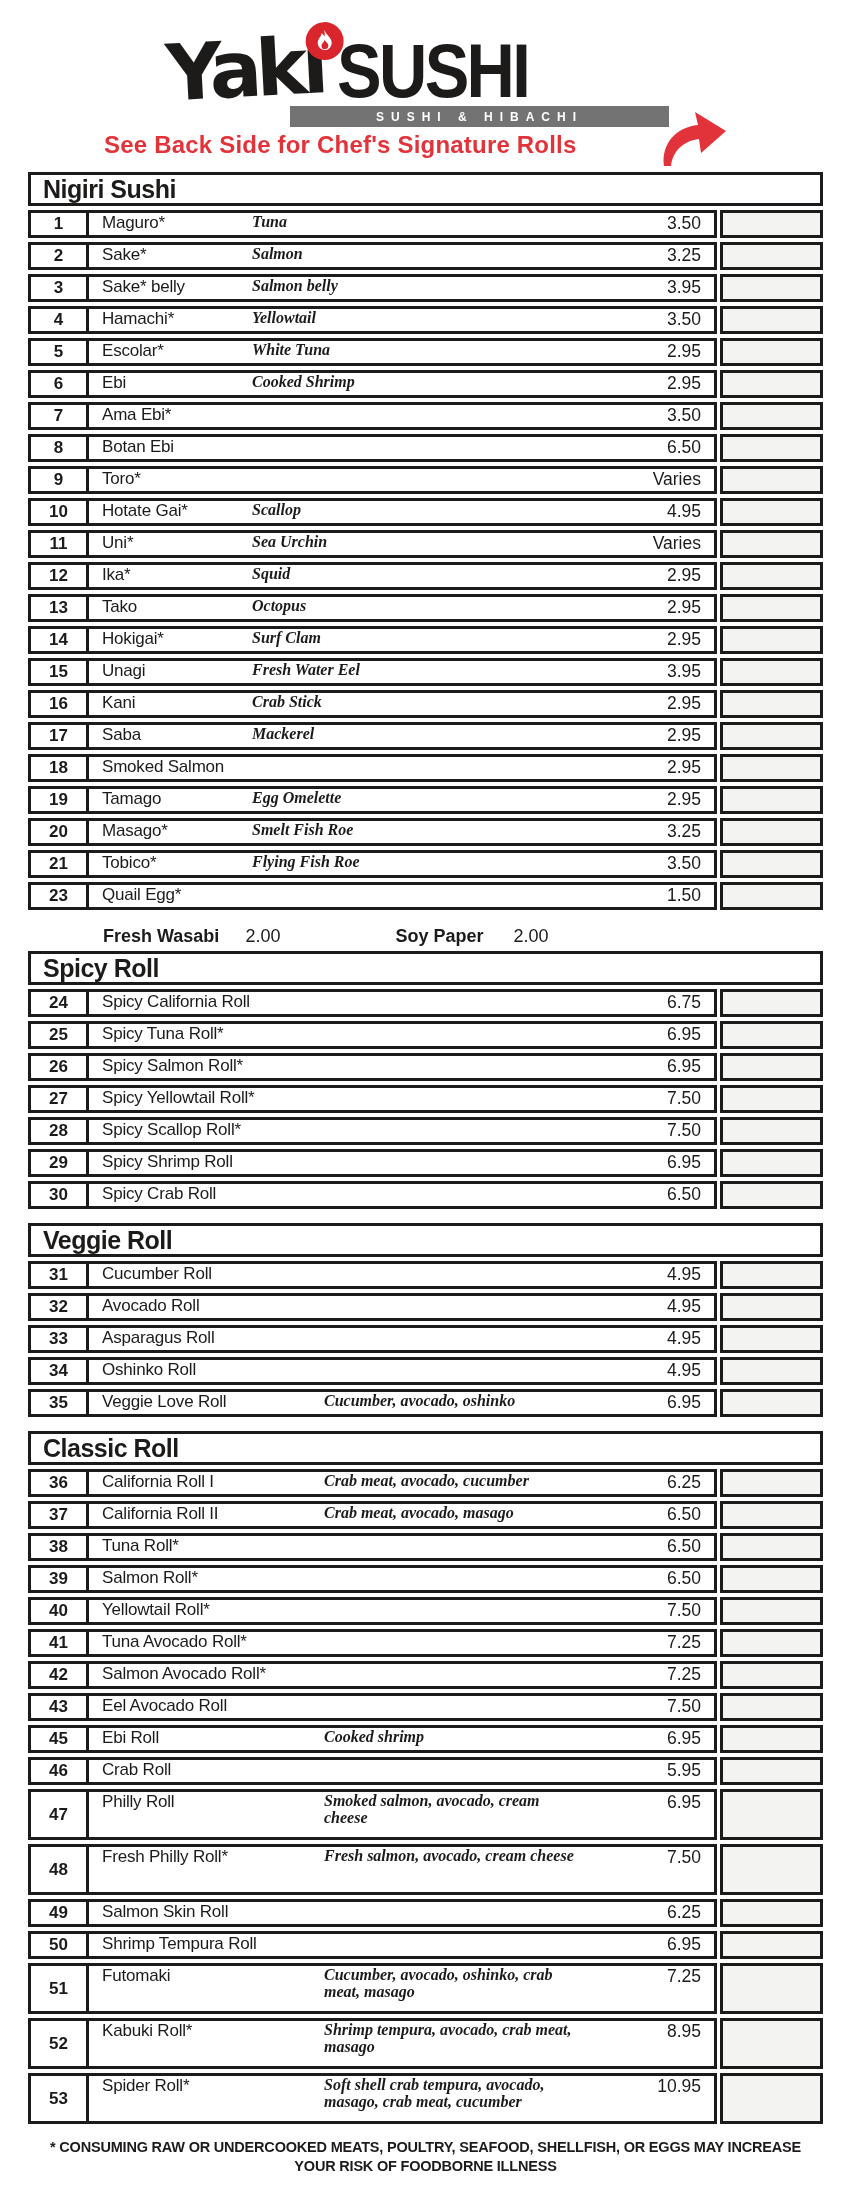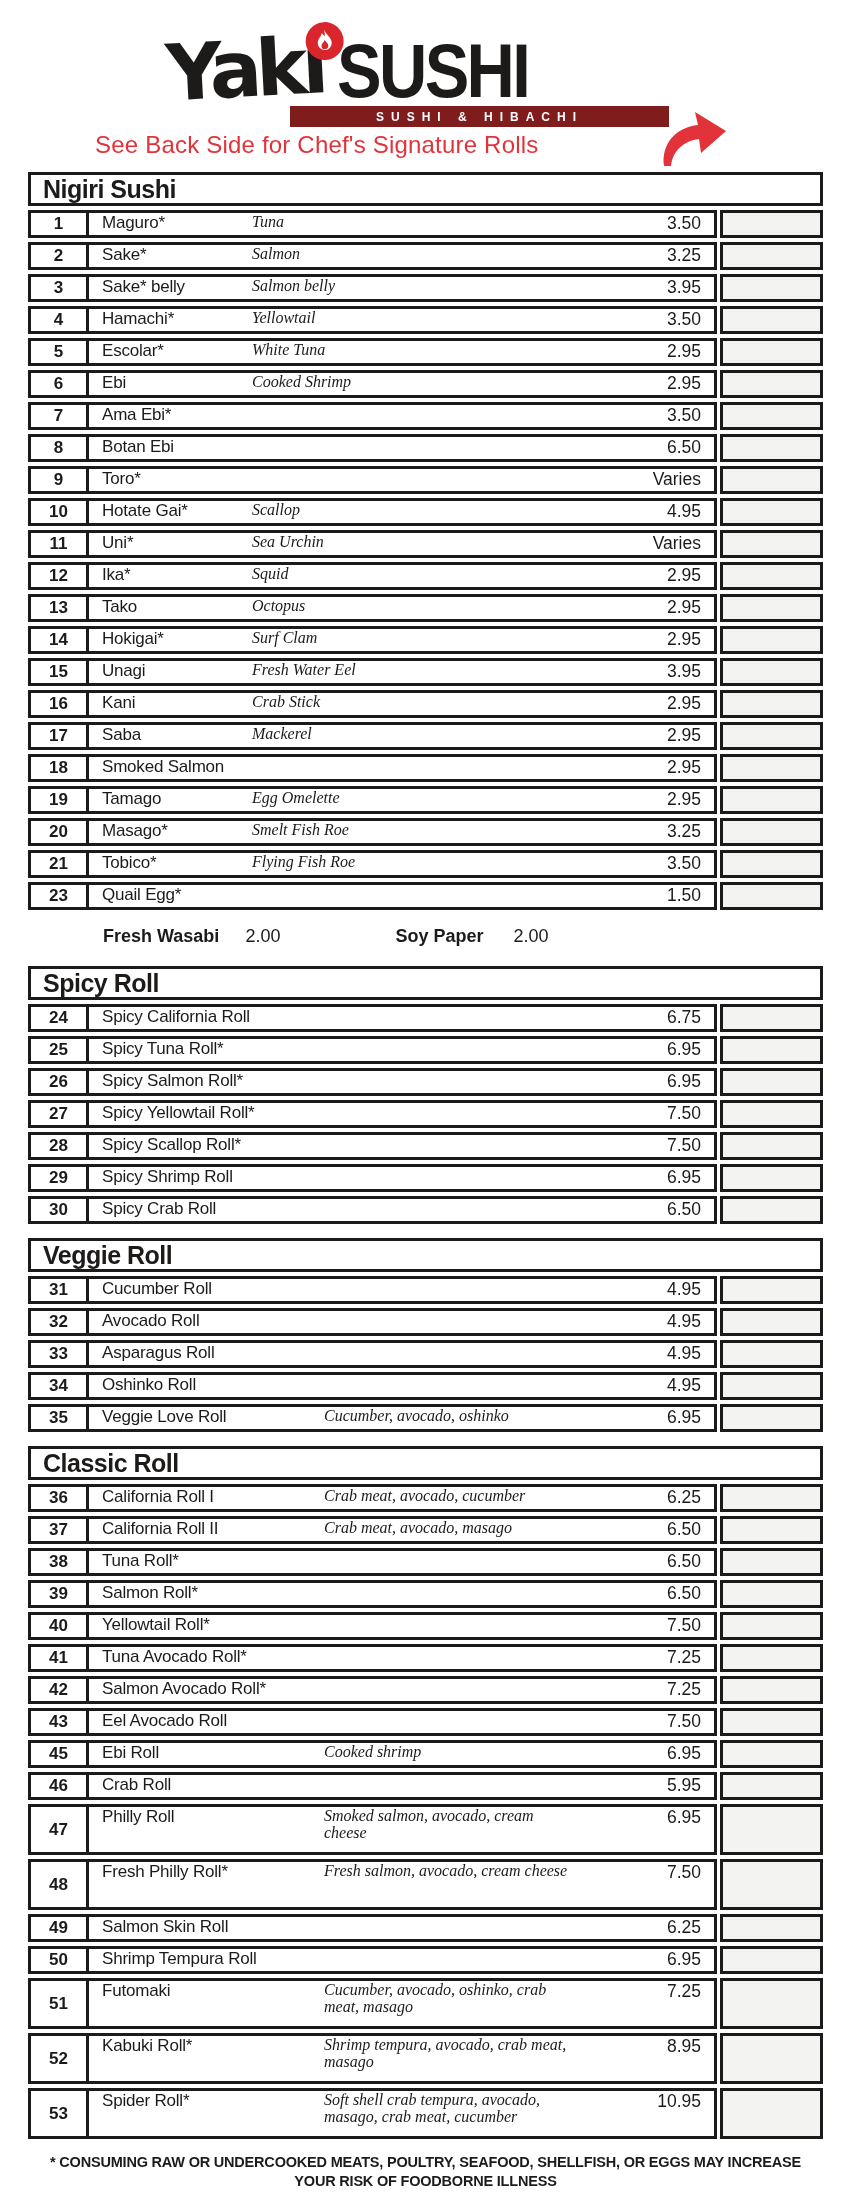--- a/index.html
+++ b/index.html
@@ -8,47 +8,47 @@
 
   
   .header { position:relative; height:172px; }
   .logo { position:absolute; left:166px; top:4px; display:flex; align-items:flex-end; height:102px; }
   .logo-script { font-size:78px; font-weight:800; letter-spacing:-6px; transform:rotate(-3deg);
                  font-family:"DejaVu Sans", sans-serif; position:relative; padding-right:14px; line-height:0.95; }
   .flame-badge { position:absolute; top:-6px; right:-8px; width:38px; height:38px; border-radius:50%;
                  background:#d9252c; display:flex; align-items:center; justify-content:center; }
   .logo-block { font-size:76px; font-weight:800; letter-spacing:-3px; line-height:0.92;
                 transform:scaleX(0.88); transform-origin:left bottom; font-family:"Liberation Sans", sans-serif; }
-  .tag-bar { position:absolute; left:290px; top:106px; width:379px; height:21px; background:#7f1d1d;
+  .tag-bar { position:absolute; left:290px; top:106px; width:379px; height:21px; background:#737373;
              display:flex; align-items:center; justify-content:center; }
   .tag-bar span { color:#fff; font-size:12px; font-weight:bold; letter-spacing:7px; }
-  .back-note { position:absolute; left:95px; top:131px; font-size:24px; font-weight:normal; color:#e3333a;
+  .back-note { position:absolute; left:104px; top:131px; font-size:24px; font-weight:bold; color:#e3333a;
                letter-spacing:0.2px; }
   .arrow-wrap { position:absolute; left:656px; top:108px; }
 
   
   .sheet { position:relative; margin:0 28px; width:795px; }
   .section { margin-bottom:14px; }
   .section-title { border:3px solid #1d1b1a; height:34px; margin-bottom:4px;
                    font-size:25px; font-weight:bold; letter-spacing:-0.5px;
                    padding:1px 8px 0 12px; display:flex; align-items:center; }
   .row { display:flex; height:28px; margin-bottom:4px; }
   .row.tall { height:51px; }
   .row-main { width:689px; border:3px solid #1d1b1a; display:flex; align-items:stretch; background:#fff; }
   .row-num { width:58px; border-right:3px solid #1d1b1a; display:flex; align-items:center; justify-content:center;
              font-weight:bold; font-size:17px; }
   .row-body { flex:1; display:flex; align-items:flex-start; padding:0 13px; overflow:hidden; }
   .row-name { width:222px; flex:none; font-size:17px; letter-spacing:-0.2px; white-space:nowrap; }
   .section.narrow-name .row-name { width:150px; }
   .row-desc { width:250px; flex:none; font-family:"Liberation Serif", serif; font-style:italic;
-              font-size:16px; line-height:1.08; }
+              font-size:16px; line-height:1.08;font-weight:bold; }
   .row-price { margin-left:auto; width:70px; text-align:right; font-size:17.5px; }
   .row-qty { flex:1; margin-left:3px; border:3px solid #1d1b1a; background:#f3f3f1; }
 
-  .extras { display:flex; align-items:center; height:24px; margin:2px 0 18px 0; font-size:18px; }
+  .extras { display:flex; align-items:center; height:24px; margin:2px 0 3px 0; font-size:18px; }
   .extras .x-label { font-weight:bold; }
   .x-label.first { margin-left:75px; }
   .x-price.first { margin-left:26px; }
   .x-label.second { margin-left:115px; }
   .x-price.second { margin-left:30px; }
 
   .footer { margin-top:6px; text-align:center; font-weight:bold; font-size:14.5px; line-height:1.3;
             letter-spacing:-0.2px; }
 </style>
 </head>

